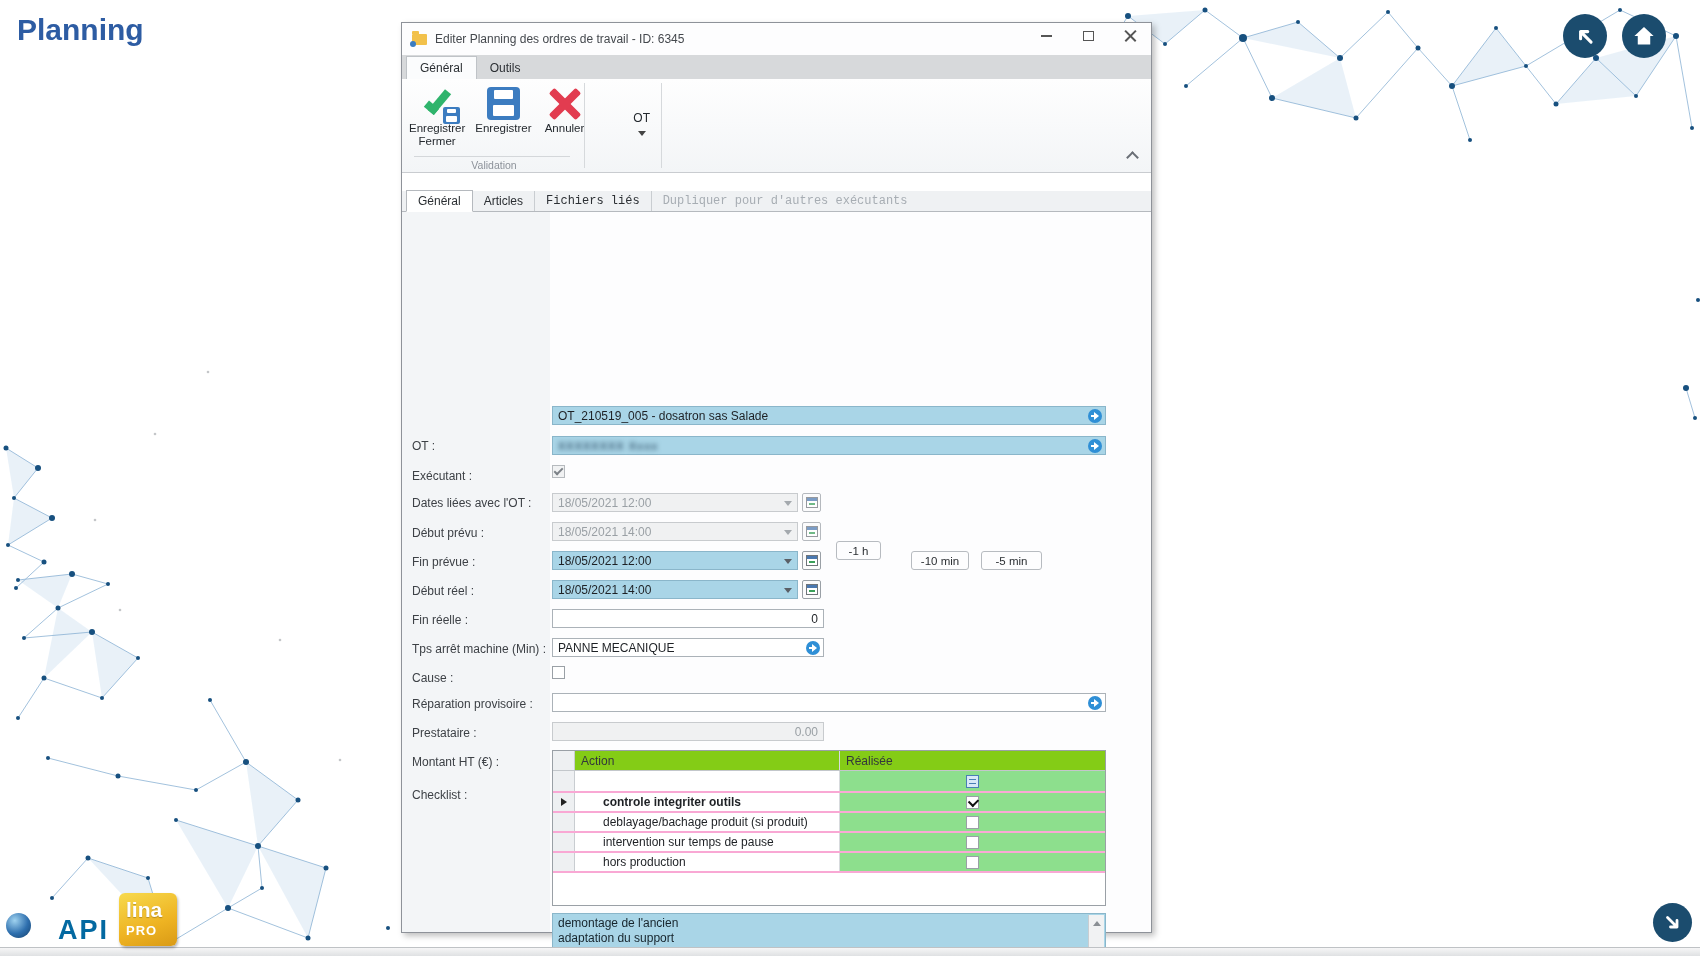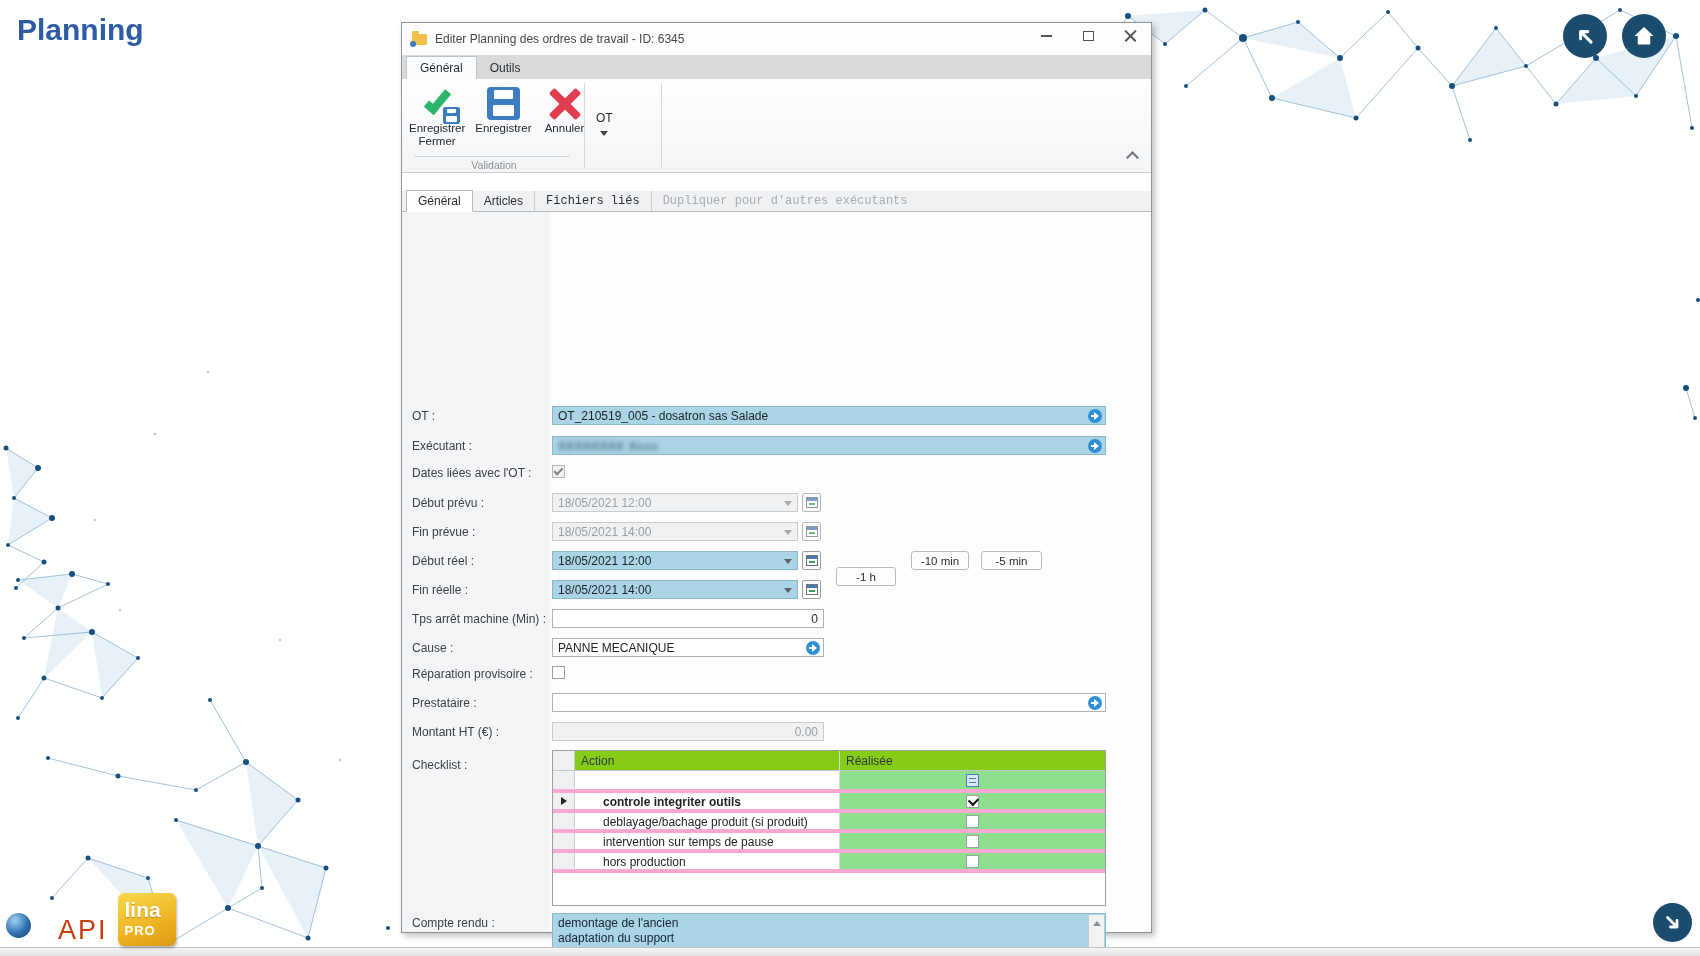--- a/index.html
+++ b/index.html
@@ -18,21 +18,21 @@
   #nav-back { left:1563px; top:14px; width:44px; height:44px; }
   #nav-home { left:1622px; top:14px; width:44px; height:44px; }
   #nav-next { left:1653px; top:903px; width:39px; height:39px; }
 
   
   .logo-area { position:absolute; left:6px; top:893px; z-index:5; display:flex; align-items:flex-end; }
   .globe { width:25px; height:25px; border-radius:50%; margin-bottom:8px;
            background:radial-gradient(circle at 35% 30%, #9fd2ef, #2e6fae 55%, #153f68); }
   .api-block { margin-left:5px; margin-bottom:2px; }
   .api-top-strip { width:38px; height:3px; background:#9aa0a6; opacity:.55; filter:blur(1px); margin-left:22px; }
-  .api-text { font-size:27px; font-weight:normal; color:#c2410c; letter-spacing:2px; line-height:1; }
+  .api-text { font-size:27px; font-weight:bold; color:#0369a1; letter-spacing:2px; line-height:1; }
   .api-strip { height:3px; filter:blur(1px); opacity:.6; margin-top:2px; }
   .strip-red { width:84px; background:#a85c4e; }
   .strip-blue { width:84px; background:#5c6f86; margin-top:2px; }
   .lina-logo { width:58px; height:53px; margin-left:10px; border-radius:6px;
                background:linear-gradient(160deg,#f7da4e,#eeb322 60%,#d99a16);
                box-shadow:1px 2px 3px rgba(0,0,0,.3); color:#fff; padding:6px 0 0 7px; }
   .lina-word { font-size:21px; font-weight:bold; line-height:1; text-shadow:0 1px 1px rgba(0,0,0,.25); }
   .pro-word  { font-size:13px; font-weight:bold; letter-spacing:1px; margin-top:1px; }
 
   
@@ -80,39 +80,39 @@
   .ic-floppy.small::after  { bottom:2px; left:3px; right:3px; height:6px; }
   .ic-x { position:relative; width:36px; height:33px; }
   .ic-x::before,.ic-x::after { content:''; position:absolute; left:-1px; top:13px; width:38px; height:8px;
           background:#e23c50; border-radius:2px; }
   .ic-x::before { transform:rotate(45deg); }
   .ic-x::after  { transform:rotate(-45deg); }
   .group-line { position:absolute; bottom:15px; left:10px; right:14px; border-top:1px solid #d4d7da; }
   .group-label { position:absolute; bottom:1px; left:0; right:0; text-align:center; font-size:10.5px; color:#8d929a; }
   .vsep { position:absolute; top:4px; bottom:4px; width:1px; background:#d6d9dc; }
   .ot-group { position:absolute; left:184px; top:0; width:74px; height:100%;
-              display:flex; align-items:center; justify-content:flex-start; }
+              display:flex; align-items:center; justify-content:flex-end; }
   .ot-btn { display:flex; flex-direction:column; align-items:center; font-size:12px; color:#24292e; padding:6px 10px; }
   .dd-caret { width:0; height:0; border:4px solid transparent; border-top:5px solid #444; margin-top:6px; }
   .chevron-up-icon { position:absolute; right:14px; bottom:10px; width:9px; height:9px;
       border-top:2px solid #6a6f76; border-left:2px solid #6a6f76; transform:rotate(45deg); }
 
   
   .doc-tabs { position:absolute; left:0; top:168px; right:0; height:21px; background:#eff1f3;
               border-bottom:1px solid #b5b9be; display:flex; align-items:flex-end; font-size:12px; }
   .dtab { padding:3px 11px; color:#2b2f33; }
   .dtab.active { background:#fff; border:1px solid #b5b9be; border-bottom:1px solid #fff;
                  margin-bottom:-1px; margin-left:4px; }
   .dtab.sep { border-left:1px solid #c9cdd1;font-family:Liberation Mono, monospace; }
   .dtab.disabled { color:#a7adb3; }
 
   
   .form-area { position:absolute; left:0; top:189px; right:0; bottom:0; background:#fdfdfe; }
   .label-col-bg { position:absolute; left:0; top:0; width:148px; bottom:0; background:#f3f5f7; }
-  .flabel { position:absolute; left:10px; font-size:12px; color:#3d4146; white-space:nowrap; }
+  .flabel { position:absolute; left:10px; font-size:12px; color:#3d4146; white-space:nowrap;margin-top:30px; }
   .ffield { position:absolute; left:150px; height:19px; font-size:12px; display:flex;
             align-items:center; padding:0 5px; color:#1e2125; }
   .f-blue  { background:#a9d5e7; border:1px solid #8ab6ca; }
   .f-white { background:#fff; border:1px solid #abb2b8; }
   .f-dis   { background:#f0f1f2; border:1px solid #c8cbce; color:#9aa0a5; }
   .wide { width:554px; }
   .mid  { width:272px; }
   .datew{ width:246px; }
   .num  { justify-content:flex-end; }
   .dd-arrow { margin-left:auto; width:0; height:0; border:4px solid transparent; border-top:5px solid #5a5f66;
@@ -133,21 +133,21 @@
           background:#fdfdfe; font-size:11.5px; display:flex; align-items:center; justify-content:center; color:#2b2f33; }
   .cb { position:absolute; left:150px; width:13px; height:13px; border:1px solid #9aa0a6; background:#fff; }
   .cb.dis { background:#f1f2f3; border-color:#b6babe; }
   .cb.checked::after { content:''; display:block; width:7px; height:3px; border-left:2px solid #7d8288;
       border-bottom:2px solid #7d8288; transform:rotate(-45deg); margin:2px 0 0 1px; }
   .obscured { filter:blur(2.6px); color:#3f6077; font-weight:bold; font-size:11px; letter-spacing:1px; }
 
   
   .cl-table { position:absolute; left:150px; top:538px; width:554px; height:156px;
               border:1px solid #9aa0a6; background:#fff; font-size:12px; color:#1e2125; overflow:hidden; }
-  .cl-row { display:flex; border-bottom:4px solid #f9a8d4; }
+  .cl-row { display:flex; border-bottom:2px solid #f9a8d4; }
   .cl-sel { width:22px; flex:none; background:#eef0f2; border-right:1px solid #c9cdd1;
             display:flex; align-items:center; justify-content:center; }
   .cl-action { width:265px; flex:none; border-right:1px solid #d7dadd; padding:2px 6px; }
   .cl-done { flex:1; display:flex; align-items:center; justify-content:center; }
   .cl-head { height:20px; background:#84cc16; border-bottom:1px solid #c3c7cb; }
   .cl-head .cl-action, .cl-head .cl-done { color:#33373b; display:block; padding:3px 6px; }
   .cl-filter { height:22px; }
   .cl-data { height:20px; }
   .green { background:#8ddf8d; }
   .indent { padding-left:28px; }
@@ -388,21 +388,21 @@
       </span>
 
     <span class="flabel" style="top:342px;">Début réel :</span>
     <div class="ffield f-blue datew" style="top:339px;">
       <span>18/05/2021 12:00</span>
       <span class="dd-arrow"></span>
     </div>
     <span class="calbtn" style="top:339px;">
         <span class="cal-glyph"></span>
       </span>
-    <span class="qbtn" style="top:355px; left:434px; width:60px;">-1 h</span>
+    <span class="qbtn" style="top:329px; left:434px; width:45px;">-1 h</span>
     <span class="qbtn" style="top:339px; left:509px; width:58px;">-10 min</span>
     <span class="qbtn" style="top:339px; left:579px; width:61px;">-5 min</span>
 
     <span class="flabel" style="top:371px;">Fin réelle :</span>
     <div class="ffield f-blue datew" style="top:368px;">
       <span>18/05/2021 14:00</span>
       <span class="dd-arrow"></span>
     </div>
     <span class="calbtn" style="top:368px;">
         <span class="cal-glyph"></span>

